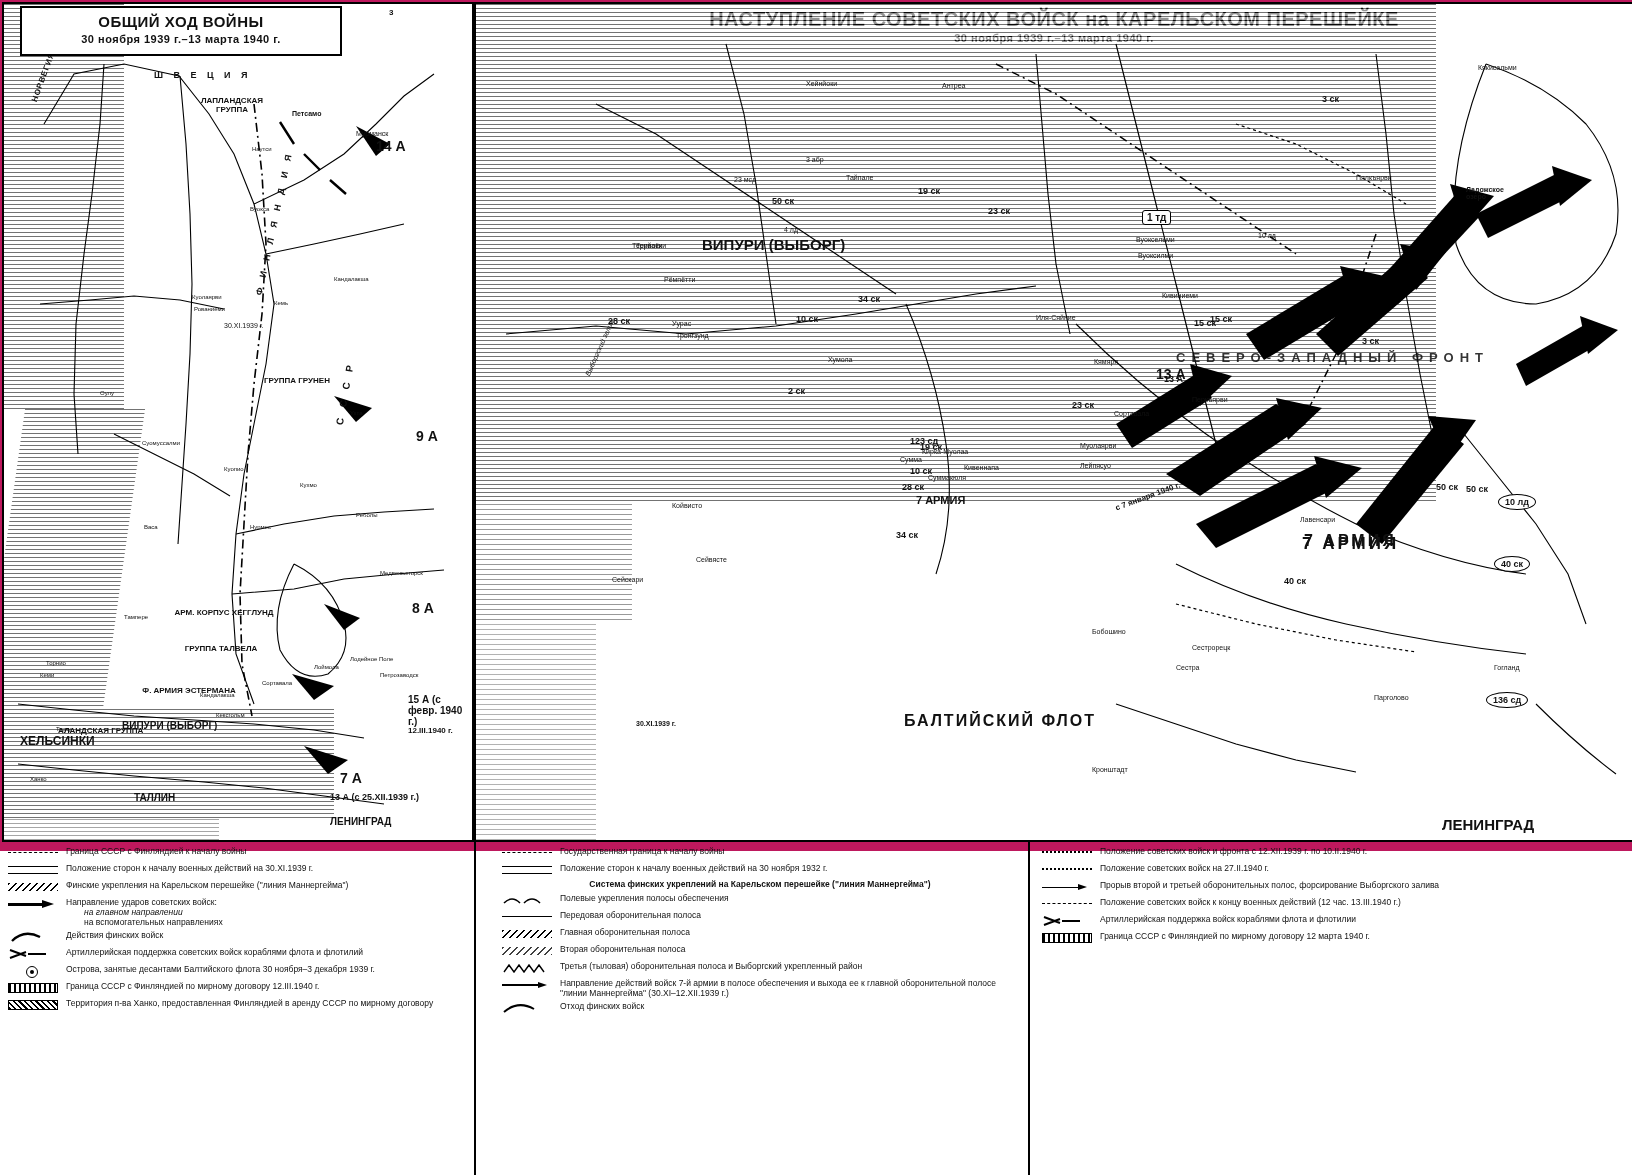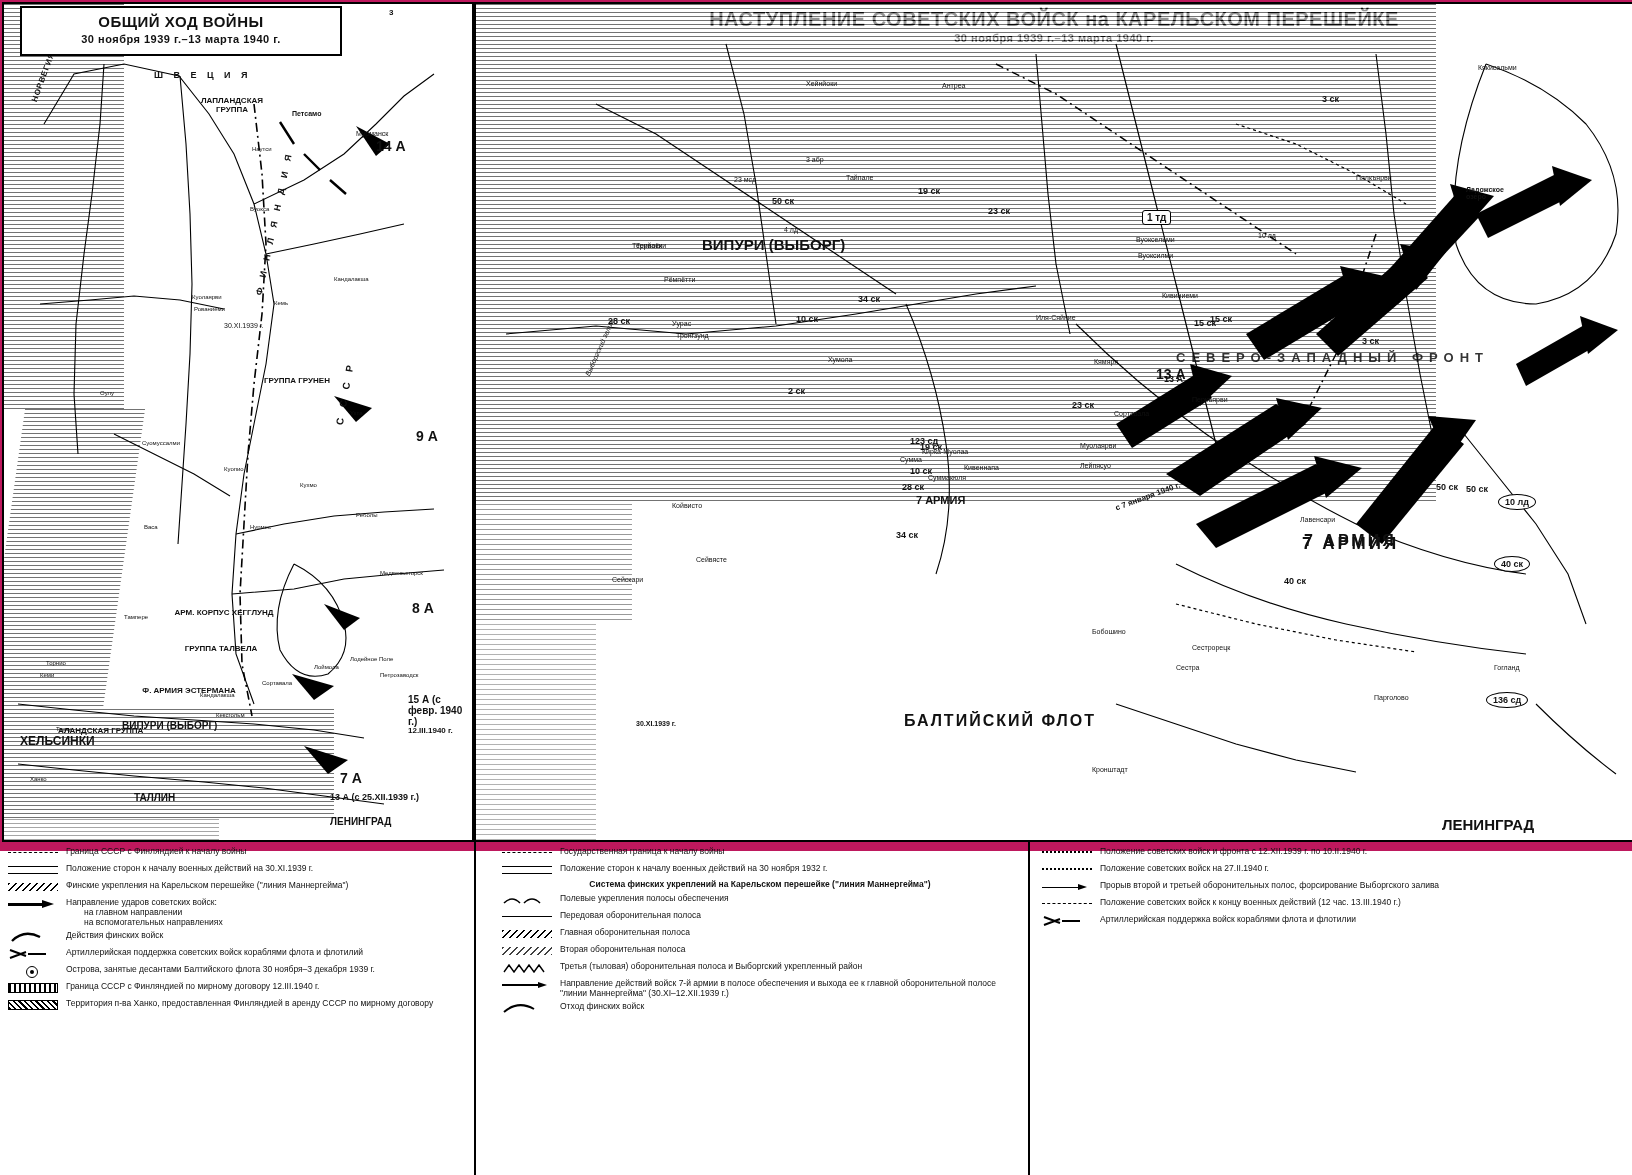--- a/index.html
+++ b/index.html
@@ -323,21 +323,21 @@
           <div class="sym-zig"></div>
         </div>
       <div class="legend-txt">Финские укрепления на Карельском перешейке ("линия Маннергейма")</div>
     </div>
     <div class="legend-row">
       <div class="legend-sym">
           <div class="sym-arrow"></div>
         </div>
       <div class="legend-txt">
         <div>Направление ударов советских войск:</div>
-        <div style="margin-left:18px;">на главном направлении</div>
+        <div style="margin-left:18px;font-style:italic;">на главном направлении</div>
         <div style="margin-left:18px;">на вспомогательных направлениях</div>
       </div>
     </div>
     <div class="legend-row">
       <div class="legend-sym">
         <svg width="54" height="14">
             <path d="M6 11 q12 -12 28 -4" stroke="#000" stroke-width="2.4" fill="none"></path>
           </svg>
       </div>
       <div class="legend-txt">Действия финских войск</div>
@@ -466,15 +466,21 @@
     </div>
     <div class="legend-row">
       <div class="legend-sym">
         <svg width="54" height="14">
             <path d="M4 3 L20 9 M4 11 L20 5" stroke="#000" stroke-width="2" fill="none"></path>
             <path d="M22 7 L40 7" stroke="#000" stroke-width="2"></path>
           </svg>
       </div>
       <div class="legend-txt">Артиллерийская поддержка войск кораблями флота и флотилии</div>
     </div>
+    <div class="legend-row">
+      <div class="legend-sym">
+          <div class="sym-box"></div>
+        </div>
+      <div class="legend-txt">Граница СССР с Финляндией по мирному договору 12 марта 1940 г.</div>
+    </div>
   </div>
 
 </div>
 
 </body></html>

